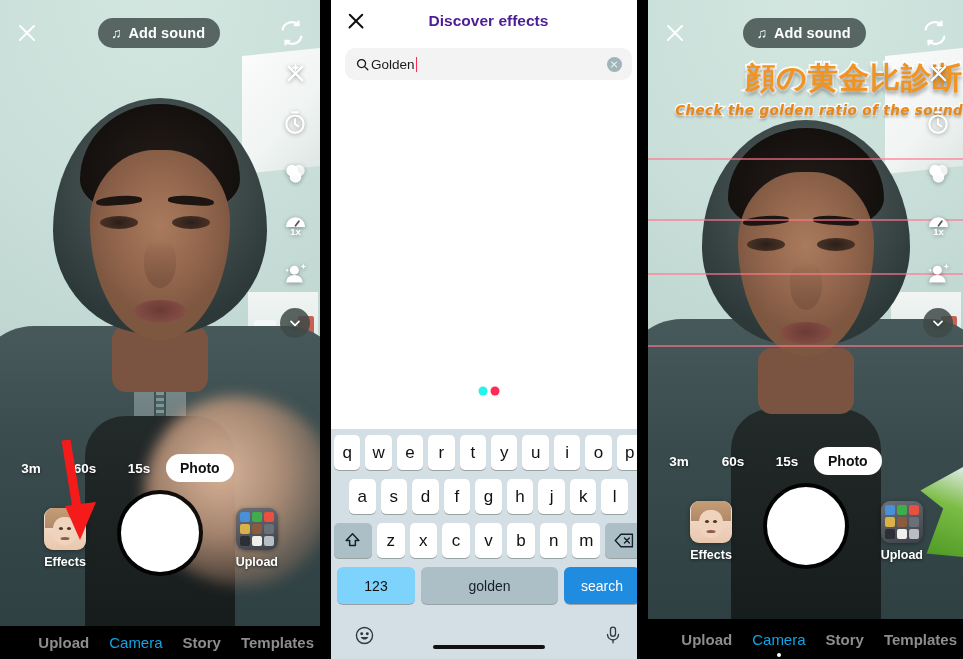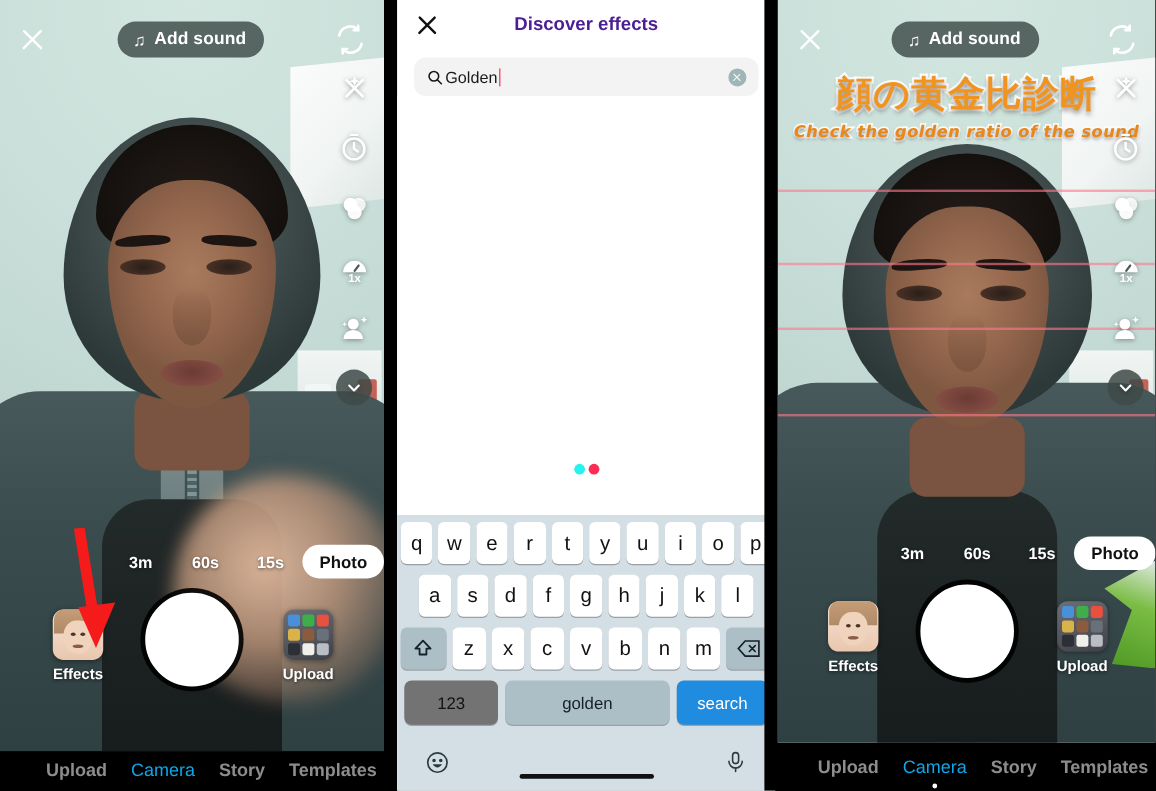--- a/index.html
+++ b/index.html
@@ -189,21 +189,21 @@
   .sb-item { width: 34px; height: 34px; display:flex; align-items:center; justify-content:center; cursor:pointer; }
   .sb-item svg { filter: drop-shadow(0 1px 2px rgba(0,0,0,.35)); }
   .chev {
     width: 30px; height: 30px; border-radius:50%;
     background: rgba(62,74,72,.85);
     display:flex; align-items:center; justify-content:center;
   }
 
   
   .fx-title-wrap {
-    position:absolute; left:0; right:0; top: 58px; text-align:center; z-index: 16;
+    position:absolute; left:0; right:0; top: 58px; text-align:right; z-index: 16;
     pointer-events:none;
   }
   .fx-title {
     font-family: "DejaVu Sans", sans-serif;
     font-size: 30px; font-weight: 900; letter-spacing: 1px;
     color:#f0941f;
     -webkit-text-stroke: 3.5px #ffffff;
     paint-order: stroke fill;
     text-shadow: 0 3px 4px rgba(0,0,0,.45);
   }
@@ -217,21 +217,21 @@
     text-shadow: 0 2px 3px rgba(0,0,0,.4);
   }
   .guide-line {
     position:absolute; left:0; right:0; height: 1.6px;
     background: rgba(255,120,140,.62); z-index: 15;
   }
 
   
   .durations {
     position:absolute; left:0; right:0; bottom: 144px; z-index: 17;
-    display:flex; align-items:center; gap: 0px; padding-left: 4px; justify-content: flex-end;
+    display:flex; align-items:center; gap: 0px; padding-left: 4px;
   }
   .dur {
     color:#fff; font-size: 13.5px; font-weight: 700;
     text-shadow: 0 1px 3px rgba(0,0,0,.55);
     cursor:pointer; min-width: 54px; text-align:center;
   }
   .dur.active {
     background:#fff; color:#111; border-radius: 16px;
     padding: 6px 14px; min-width: auto;
     text-shadow:none; font-weight:700; font-size: 14px;
@@ -365,21 +365,21 @@
   .krow.r2 { padding: 0 15px; }
   .key {
     background:#fff; border-radius: 5px; height: 35px; flex:1;
     display:flex; align-items:center; justify-content:center;
     font-size: 17px; color:#121212; box-shadow: 0 1px 0 rgba(0,0,0,.28);
     cursor:pointer;
   }
   .key.shift { flex: 0 0 38px; background:#adbfc6; }
   .key.del   { flex: 0 0 38px; background:#adbfc6; }
   .krow.r4 { gap: 6px; padding: 0 3px; margin-bottom: 7px; }
-  .key.num { flex: 0 0 78px; background:#737373; font-size: 14px; border-radius:6px; height: 37px; }
+  .key.num { flex: 0 0 78px; background:#7dd3fc; font-size: 14px; border-radius:6px; height: 37px; }
   .key.space { flex: 1; background:#adbfc6; font-size: 14px; border-radius:6px; height: 37px; color:#15202a; }
   .key.search { flex: 0 0 76px; background:#1f8ce0; color:#fff; font-size: 14px; border-radius:6px; height: 37px; }
   .kbfooter {
     height: 48px; background:#d3dfe4; display:flex; align-items:center;
     justify-content:space-between; padding: 0 20px; position:relative;
   }
   .home-bar {
     position:absolute; left:50%; transform:translateX(-50%); bottom: 10px;
     width: 112px; height: 4.5px; border-radius: 3px; background:#111;
   }

